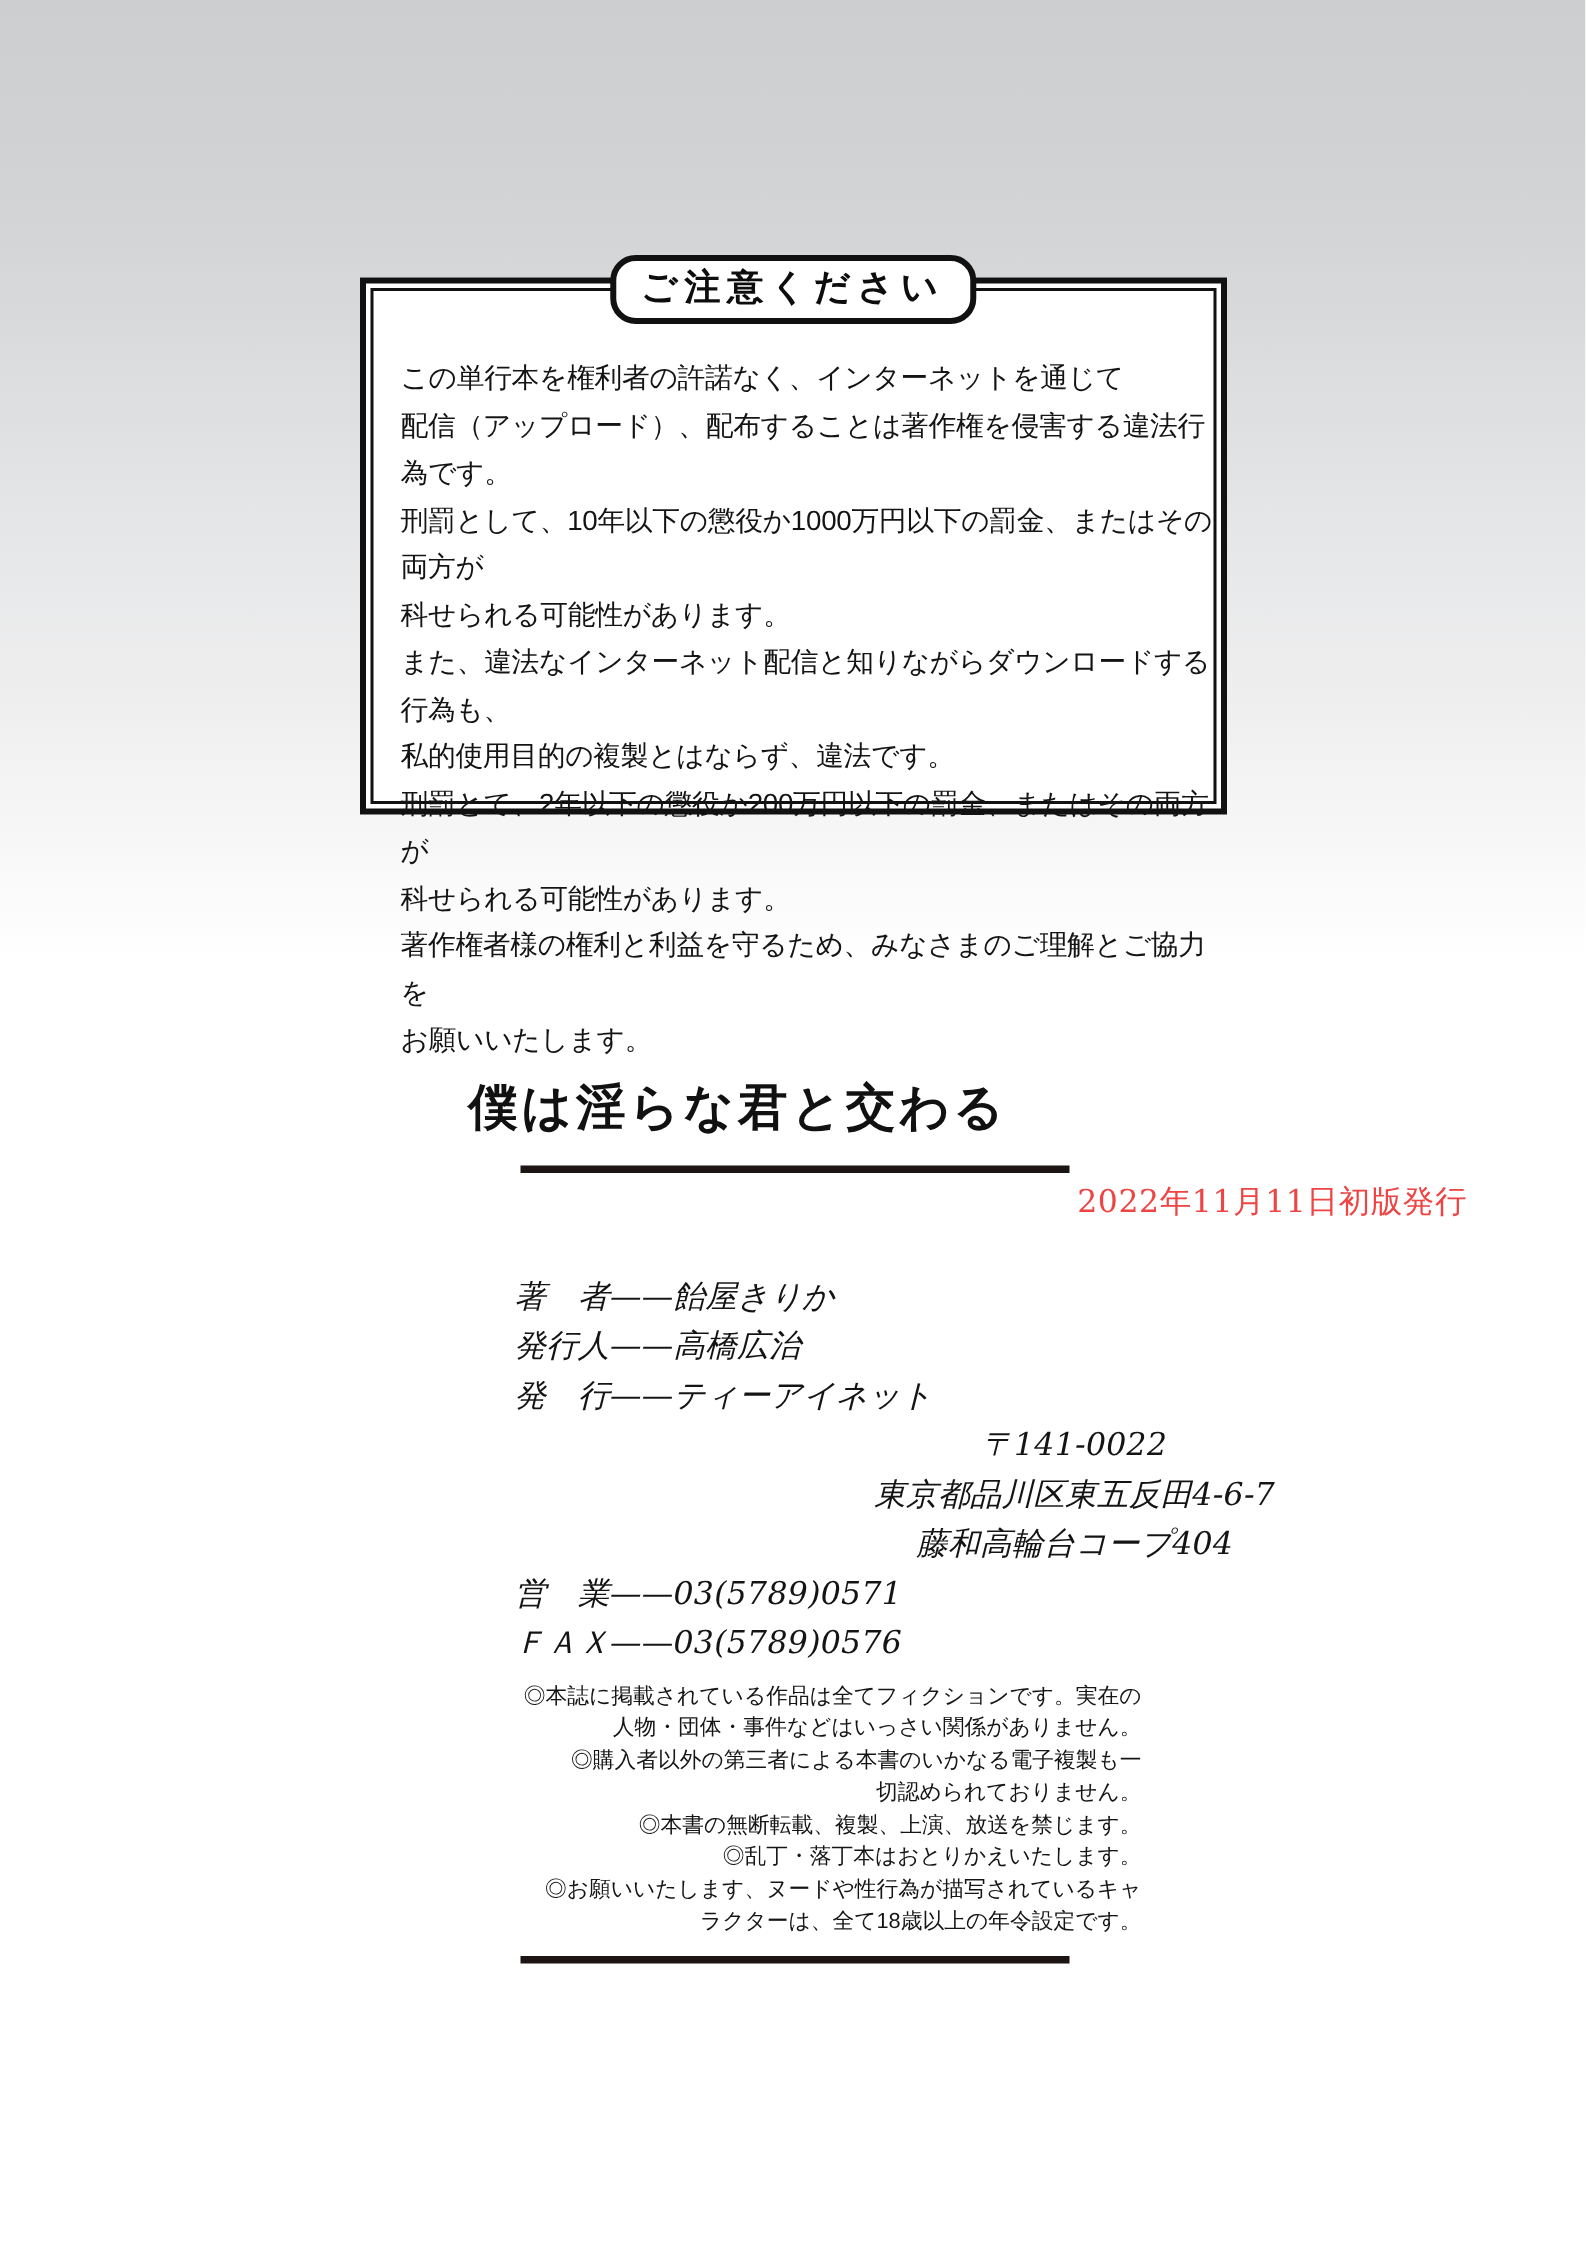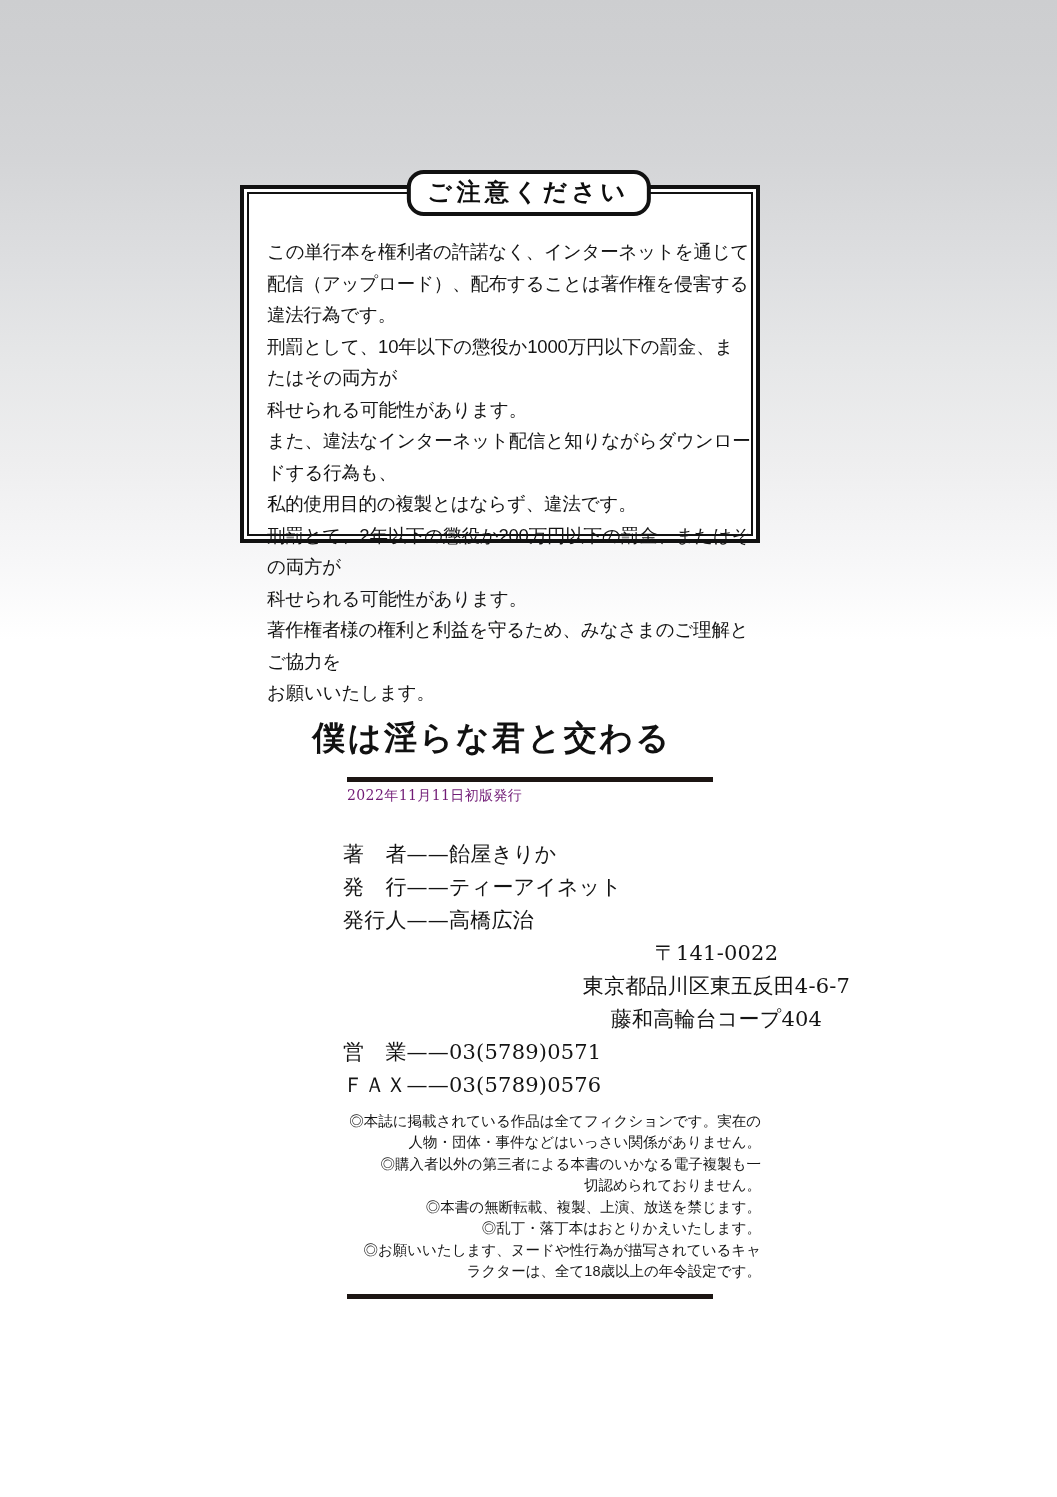--- a/index.html
+++ b/index.html
@@ -29,21 +29,21 @@
         #f7f7f8 560px,
         #ffffff 640px,
         #ffffff 100%);
   }
 
   
   #notice-box {
     position: absolute;
     left: 240px;
     top: 185px;
-    width: 520px;
+    width: 578px;
     height: 358px;
     box-sizing: border-box;
     background: #ffffff;
     border: 4px solid #111111;
     padding: 3px;
   }
   #notice-inner {
     width: 100%;
     height: 100%;
     box-sizing: border-box;
@@ -99,39 +99,41 @@
   }
   .rule-thick {
     width: 366px;
     height: 5px;
     background: #1c1513;
     margin: 19px auto 0 auto;
     margin-left: 347px;
   }
   #issue-date {
     font-family: "DejaVu Serif", "Liberation Serif", serif;
-    font-size: 14px;
-    color: #701a75;
+    font-size: 21px;
+    color: #ef4444;
     margin-left: 347px;
     margin-top: 5px;
     letter-spacing: 0.4px;
+    text-align: right;
   }
 
   #imprint {
     font-family: "DejaVu Serif", "Liberation Serif", serif;
     margin-left: 343px;
     margin-top: 33px;
     font-size: 21px;
     line-height: 33px;
     color: #141414;
   }
   .imprint-row {
     display: block;
     white-space: pre;
     letter-spacing: 0.2px;
+    font-style: italic;
   }
   .imprint-row.indent {
     padding-left: 112px;
     text-align: center;
   }
 
   #disclaimers {
     font-family: Liberation Sans, sans-serif;
     margin-left: 341px;
     margin-top: 9px;
@@ -192,22 +194,22 @@
 <div id="colophon">
 
   <div id="book-title">僕は淫らな君と交わる</div>
 
   <div class="rule-thick"></div>
 
   <div id="issue-date">2022年11月11日初版発行</div>
 
   <div id="imprint">
     <span class="imprint-row">著　者——飴屋きりか</span>
+    <span class="imprint-row">発行人——高橋広治</span>
     <span class="imprint-row">発　行——ティーアイネット</span>
-    <span class="imprint-row">発行人——高橋広治</span>
     <span class="imprint-row indent">〒141-0022</span>
     <span class="imprint-row indent">東京都品川区東五反田4-6-7</span>
     <span class="imprint-row indent">藤和高輪台コープ404</span>
     <span class="imprint-row">営　業——03(5789)0571</span>
     <span class="imprint-row">ＦＡＸ——03(5789)0576</span>
   </div>
 
   <div id="disclaimers">
     <span class="disc-item"><span class="marker">◎</span><span>本誌に掲載されている作品は全てフィクションです。実在の
 人物・団体・事件などはいっさい関係がありません。</span></span>

